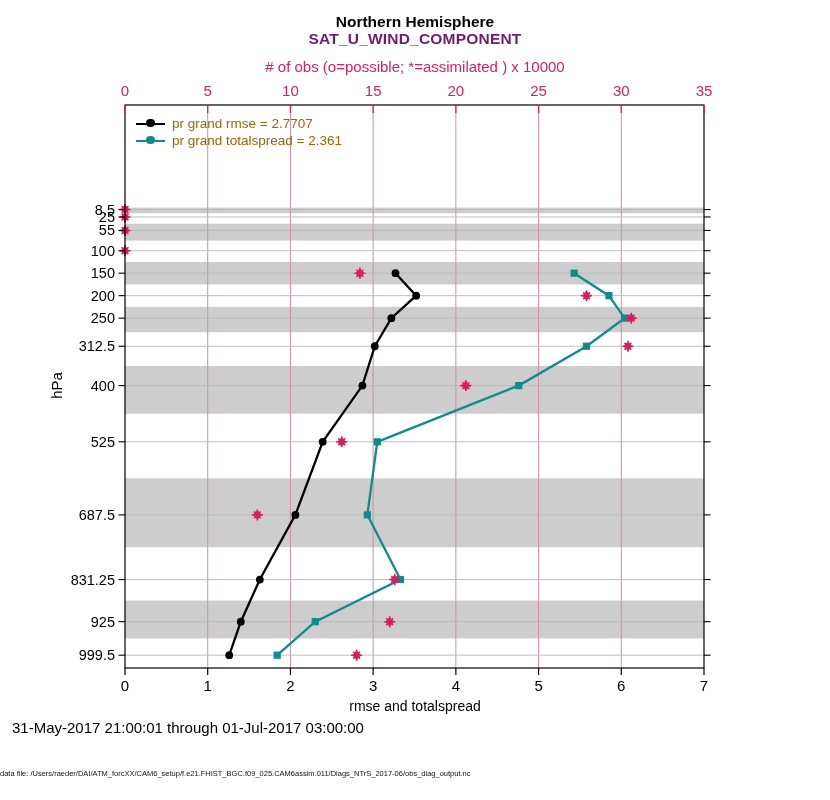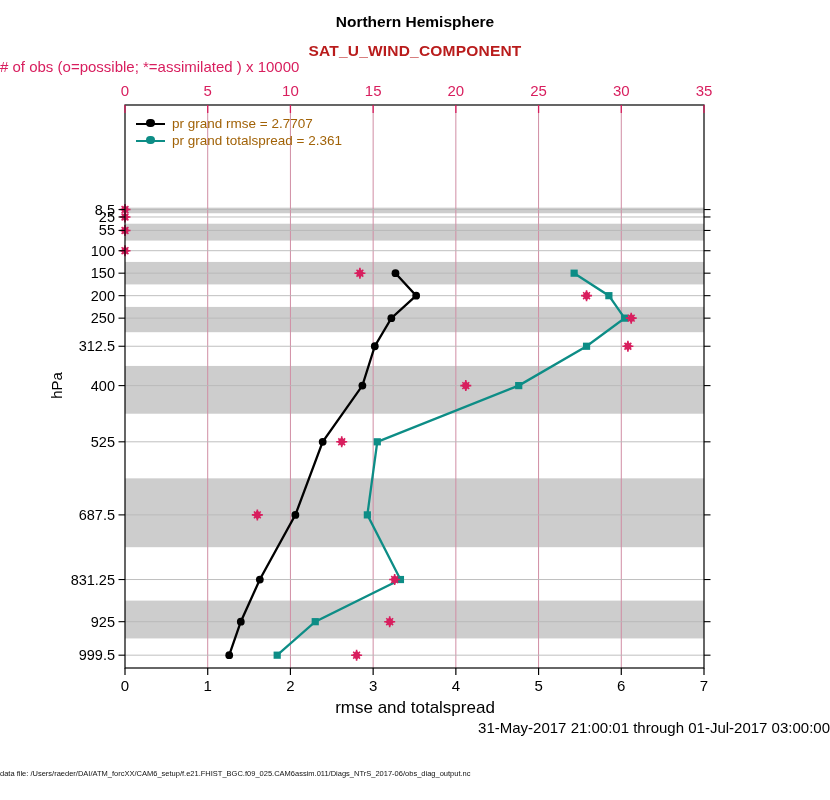--- a/index.html
+++ b/index.html
@@ -1,32 +1,32 @@
 <!DOCTYPE html>
 <html style="--pink: #d81e5e;"><head>
 <meta charset="utf-8">
 <style>
   html,body{margin:0;padding:0;background:#fff;}
   .fig{position:relative;width:830px;height:800px;background:#fff;overflow:hidden;
        font-family:"Liberation Sans",sans-serif;}
   .t1{position:absolute;top:13px;left:0;right:0;text-align:center;
       font-size:15.5px;font-weight:bold;color:#000;}
-  .t2{position:absolute;top:42px;left:0;right:0;text-align:center;
-      font-size:15.5px;font-weight:bold;color:#b91c1c;letter-spacing:.2px;}
-  .obsl{position:absolute;top:58px;left:0;right:0;
+  .t2{position:absolute;top:30px;left:0;right:0;text-align:center;
+      font-size:15.5px;font-weight:bold;color:#701a75;letter-spacing:.2px;}
+  .obsl{position:absolute;top:58px;left:0;right:0;text-align:center;
       font-size:15px;color:var(--pink);}
   .legend{position:absolute;left:136px;top:115px;}
   .lg-row{display:flex;align-items:center;height:17px;}
   .lg-line{position:relative;width:29px;height:0;border-top:2.6px solid #000;margin-right:7px;}
   .lg-dot{position:absolute;left:10px;top:-5.6px;width:8.5px;height:8.5px;border-radius:50%;background:#000;}
   .lg-txt{font-size:13.5px;color:#a16207;white-space:pre;}
   .ylab{position:absolute;left:36px;top:377px;width:40px;text-align:center;
       font-size:15px;color:#000;transform:rotate(-90deg);transform-origin:center;}
-  .xlab{position:absolute;top:698px;left:0;right:0;text-align:center;font-size:17px;color:#000;}
-  .subt{position:absolute;top:719px;left:12px;right:0;text-align:right;font-size:15px;color:#000;}
+  .xlab{position:absolute;top:698px;left:0;right:0;text-align:center;font-size:14px;color:#000;}
+  .subt{position:absolute;top:719px;left:12px;right:0;text-align:left;font-size:15px;color:#000;}
   .foot{position:absolute;top:769px;left:0;right:0;text-align:left;font-size:7.5px;color:#111;}
   svg{position:absolute;left:0;top:0;}
   svg text{font-family:"Liberation Sans",sans-serif;}
 </style>
 </head>
 <body>
 
 <div class="fig">
   <div class="t1">Northern Hemisphere</div>
   <div class="t2">SAT_U_WIND_COMPONENT</div>

